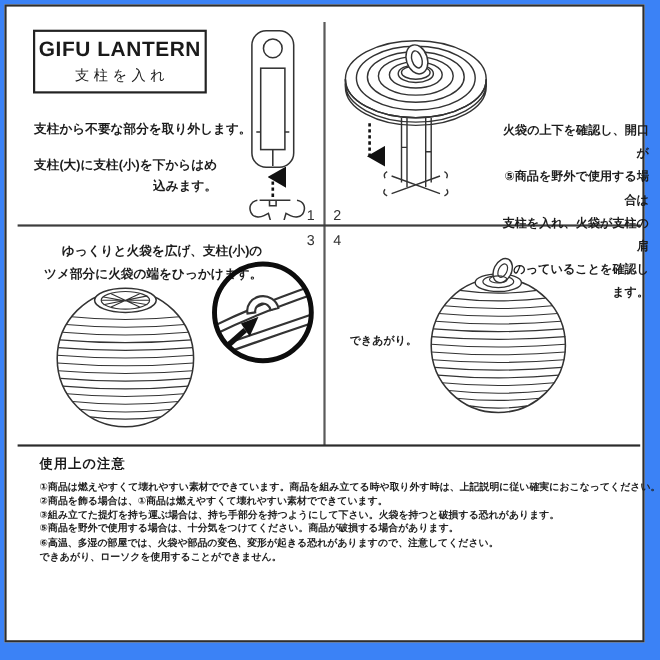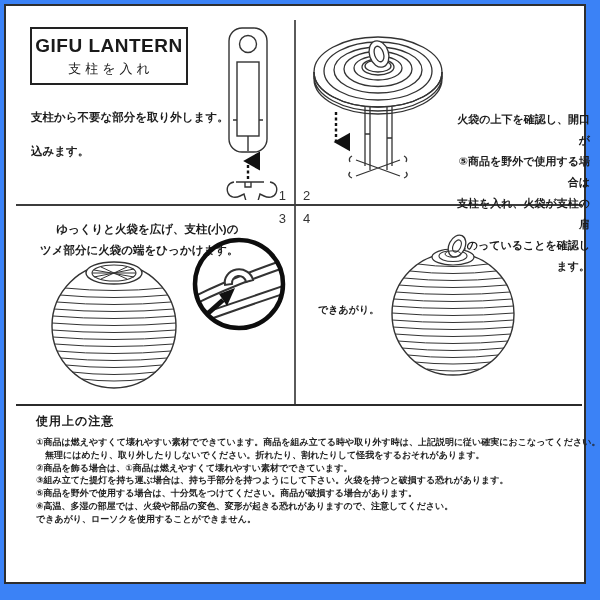--- a/index.html
+++ b/index.html
@@ -70,20 +70,21 @@
   <div class="hline1"></div>
   <div class="hline2"></div>
 
   <div class="title-box">
     <div class="title-en">GIFU LANTERN</div>
     <div class="title-jp">支柱を入れ</div>
   </div>
 
   <div class="jp s1-p1">支柱から不要な部分を取り外します。</div>
   <div class="jp s1-p2">
+    <div>支柱(大)に支柱(小)を下からはめ</div>
     <div>込みます。</div>
   </div>
 
   <svg class="illus i1" width="76" height="176" viewBox="0 0 76 176">
     <defs>
       <marker id="ahUp" markerWidth="8" markerHeight="8" refX="4" refY="2" orient="auto">
         <polygon points="0,7 4,0 8,7" fill="#111"></polygon>
       </marker>
     </defs>
     <g fill="none" stroke="#333" stroke-width="1.4">
@@ -220,21 +221,20 @@
       <ellipse cx="70" cy="26" rx="14" ry="5.5" fill="none" stroke="#333" stroke-width="1.1"></ellipse>
       <ellipse cx="74" cy="16" rx="8" ry="11.5" transform="rotate(26 74 16)" fill="#fff" stroke="#333" stroke-width="1.3"></ellipse>
       <ellipse cx="74" cy="16" rx="3.8" ry="6.5" transform="rotate(26 74 16)" fill="none" stroke="#333" stroke-width="1.1"></ellipse>
       <ellipse cx="70" cy="24" rx="8" ry="3.2" fill="none" stroke="#333" stroke-width="1"></ellipse>
     </g>
   </svg>
 
   <div class="notes-heading">使用上の注意</div>
   <div class="notes">
     <div class="note-line">①商品は燃えやすくて壊れやすい素材でできています。商品を組み立てる時や取り外す時は、上記説明に従い確実におこなってください。</div>
-    <div class="note-line indent">無理にはめたり、取り外したりしないでください。折れたり、割れたりして怪我をするおそれがあります。</div>
     <div class="note-line">②商品を飾る場合は、①商品は燃えやすくて壊れやすい素材でできています。</div>
     <div class="note-line">③組み立てた提灯を持ち運ぶ場合は、持ち手部分を持つようにして下さい。火袋を持つと破損する恐れがあります。</div>
     <div class="note-line">⑤商品を野外で使用する場合は、十分気をつけてください。商品が破損する場合があります。</div>
     <div class="note-line">⑥高温、多湿の部屋では、火袋や部品の変色、変形が起きる恐れがありますので、注意してください。</div>
     <div class="note-line">できあがり、ローソクを使用することができません。</div>
   </div>
 
 </div>
 
 </body></html>

